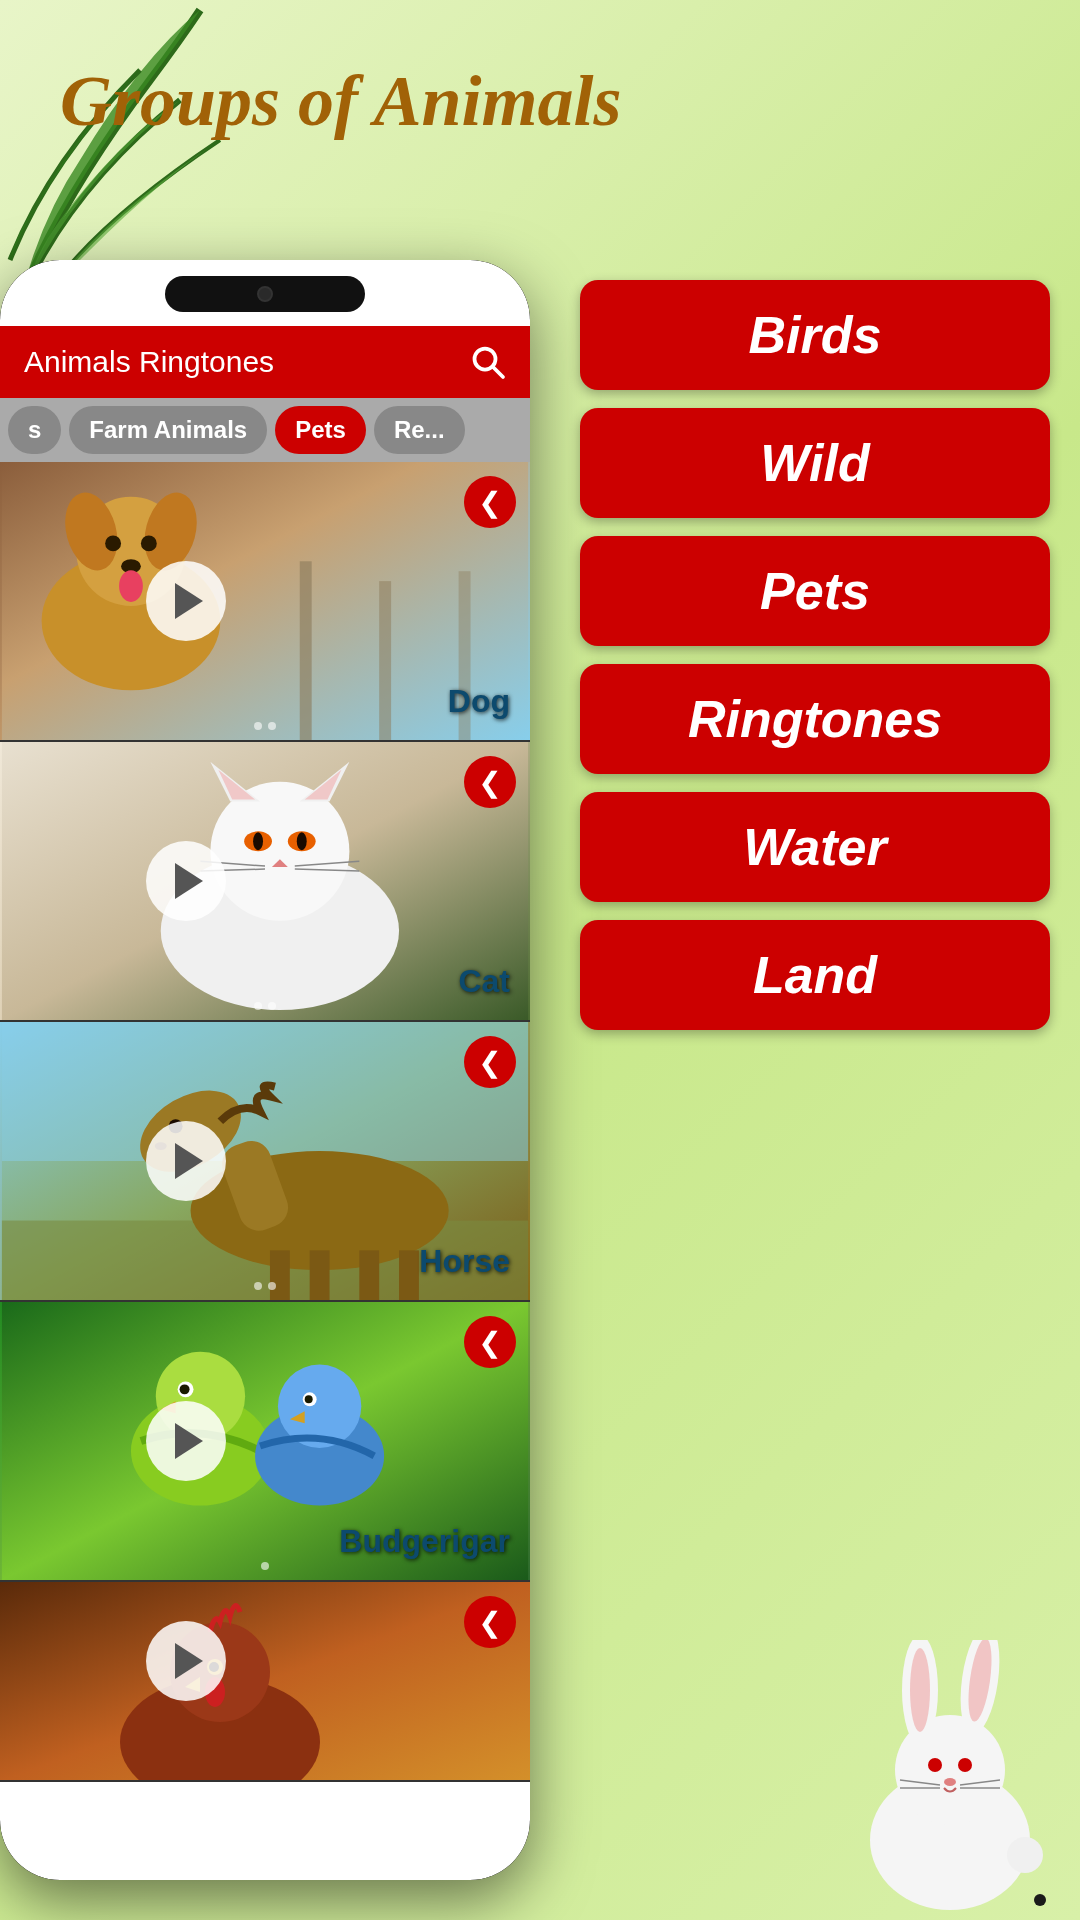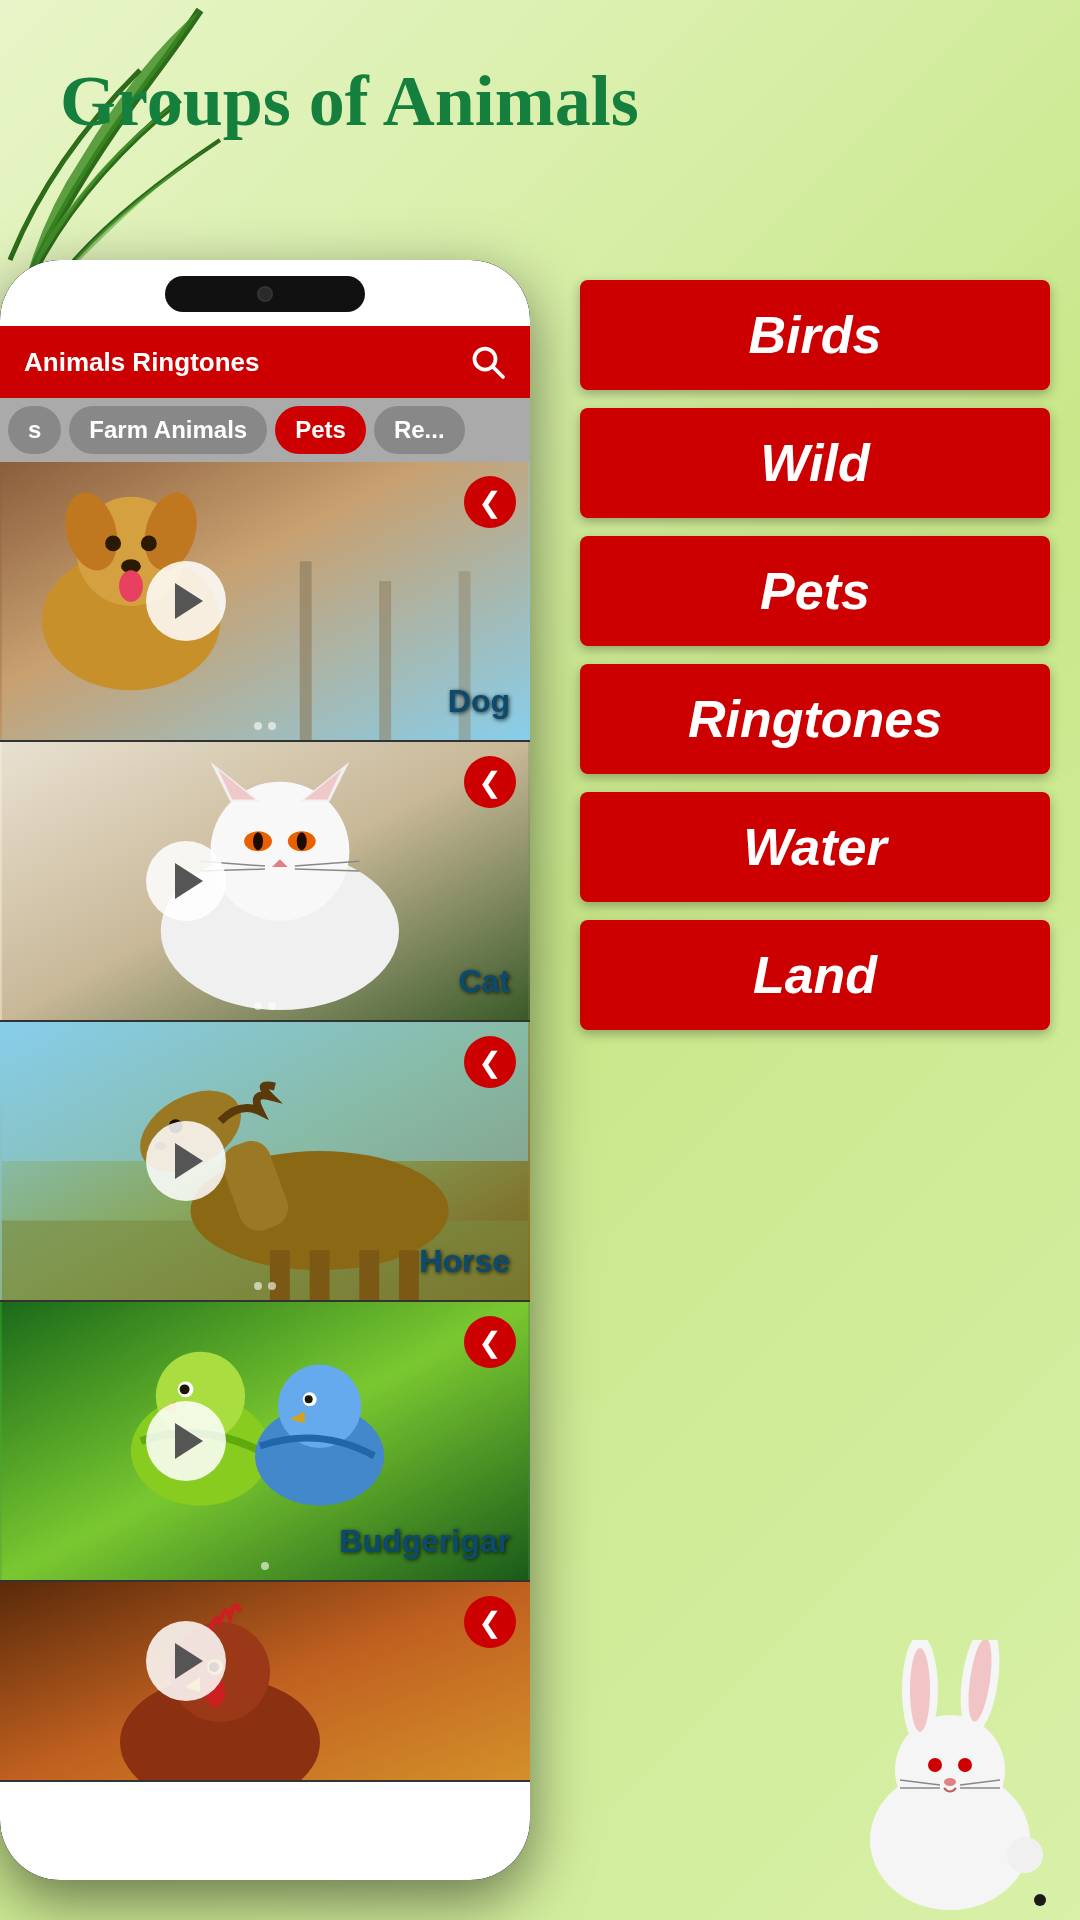--- a/index.html
+++ b/index.html
@@ -30,21 +30,22 @@
       z-index: 1;
     }
 
     
     .page-title {
       position: absolute;
       top: 60px;
       left: 60px;
       font-size: 72px;
       font-weight: 900;
-      color: #15803d;
+      color: #a16207;
+      font-style: italic;
       z-index: 2;
       font-family: Georgia, serif;
     }
 
     
     .phone-frame {
       position: absolute;
       top: 260px;
       left: 0;
       width: 530px;
@@ -99,22 +100,22 @@
       height: 72px;
       background: #cc0000;
       display: flex;
       align-items: center;
       justify-content: space-between;
       padding: 0 24px;
       z-index: 5;
     }
 
     .app-title {
-      font-size: 26px;
-      font-weight: bold;
+      font-size: 30px;
+      font-weight: normal;
       color: #fff;
     }
 
     .search-icon {
       width: 36px;
       height: 36px;
       color: #fff;
     }
 
     
@@ -261,21 +262,21 @@
       padding: 20px 30px;
       display: flex;
       flex-direction: column;
       gap: 18px;
     }
 
     .category-btn {
       width: 100%;
       height: 110px;
       background: #cc0000;
-      border-radius: 8px;
+      border-radius: 18px;
       display: flex;
       align-items: center;
       justify-content: center;
       font-size: 52px;
       font-weight: bold;
       color: #fff;
       font-style: italic;
       cursor: pointer;
       box-shadow: 0 4px 12px rgba(0,0,0,0.3);
     }

